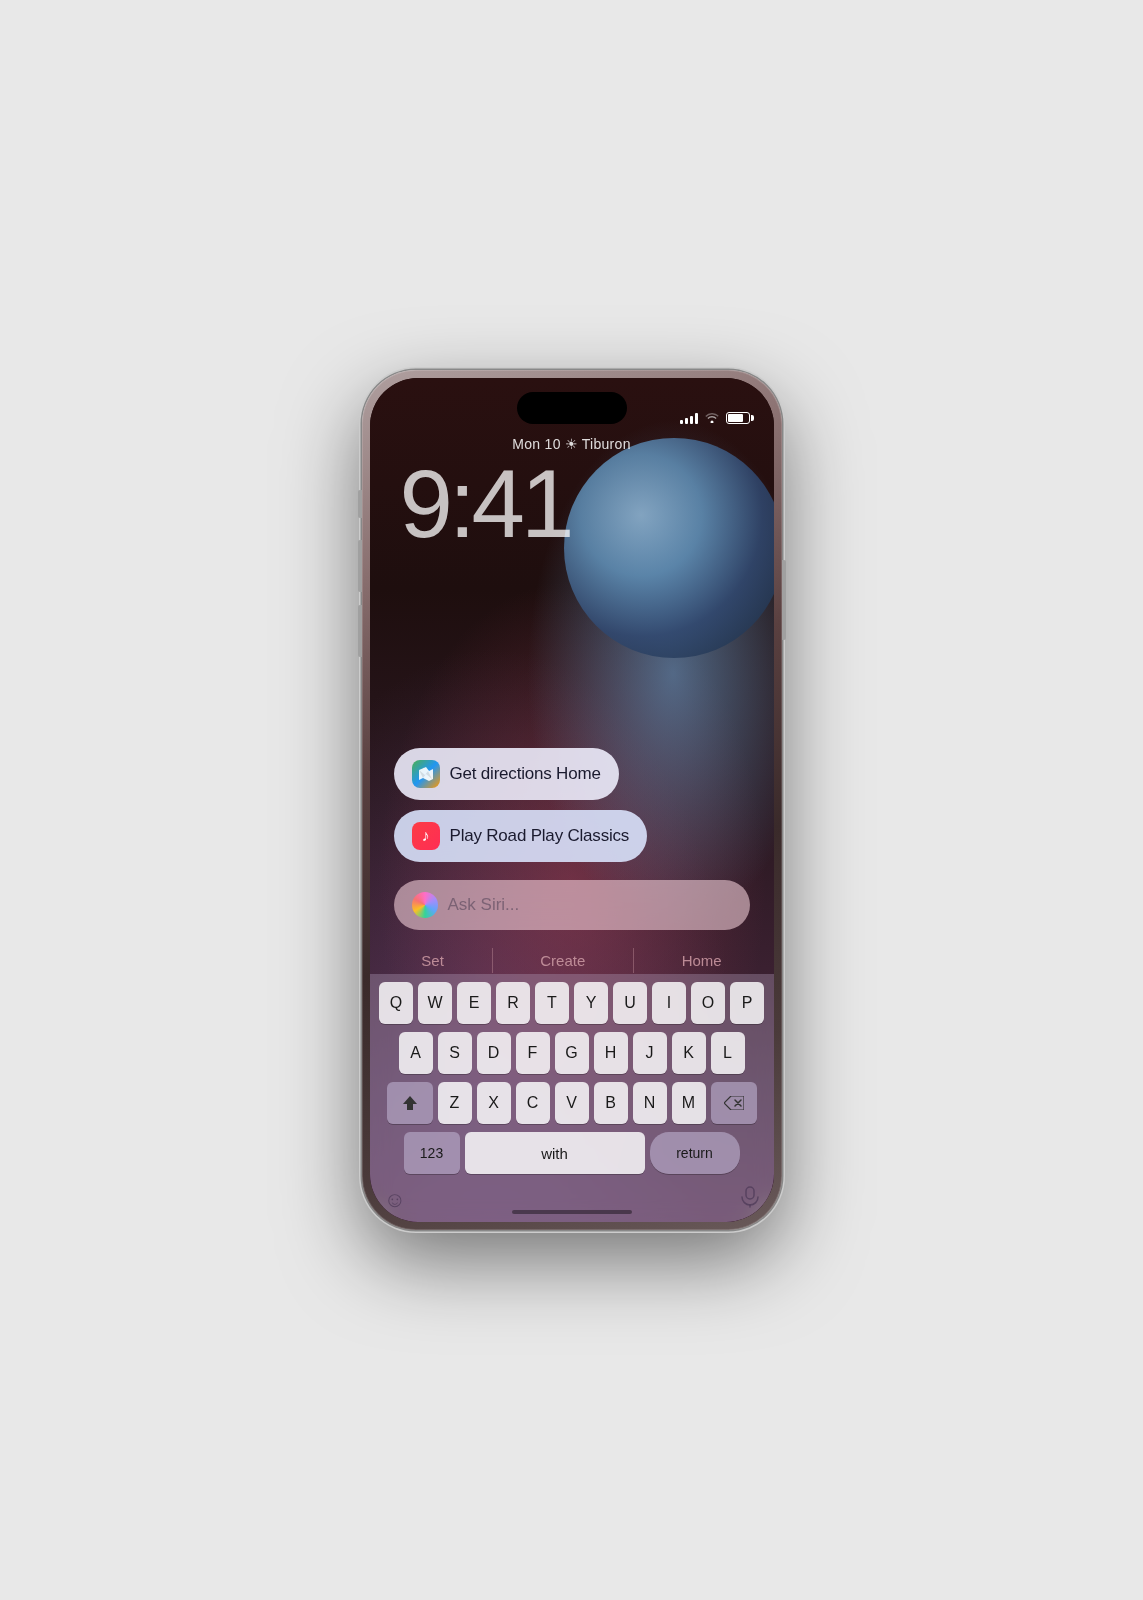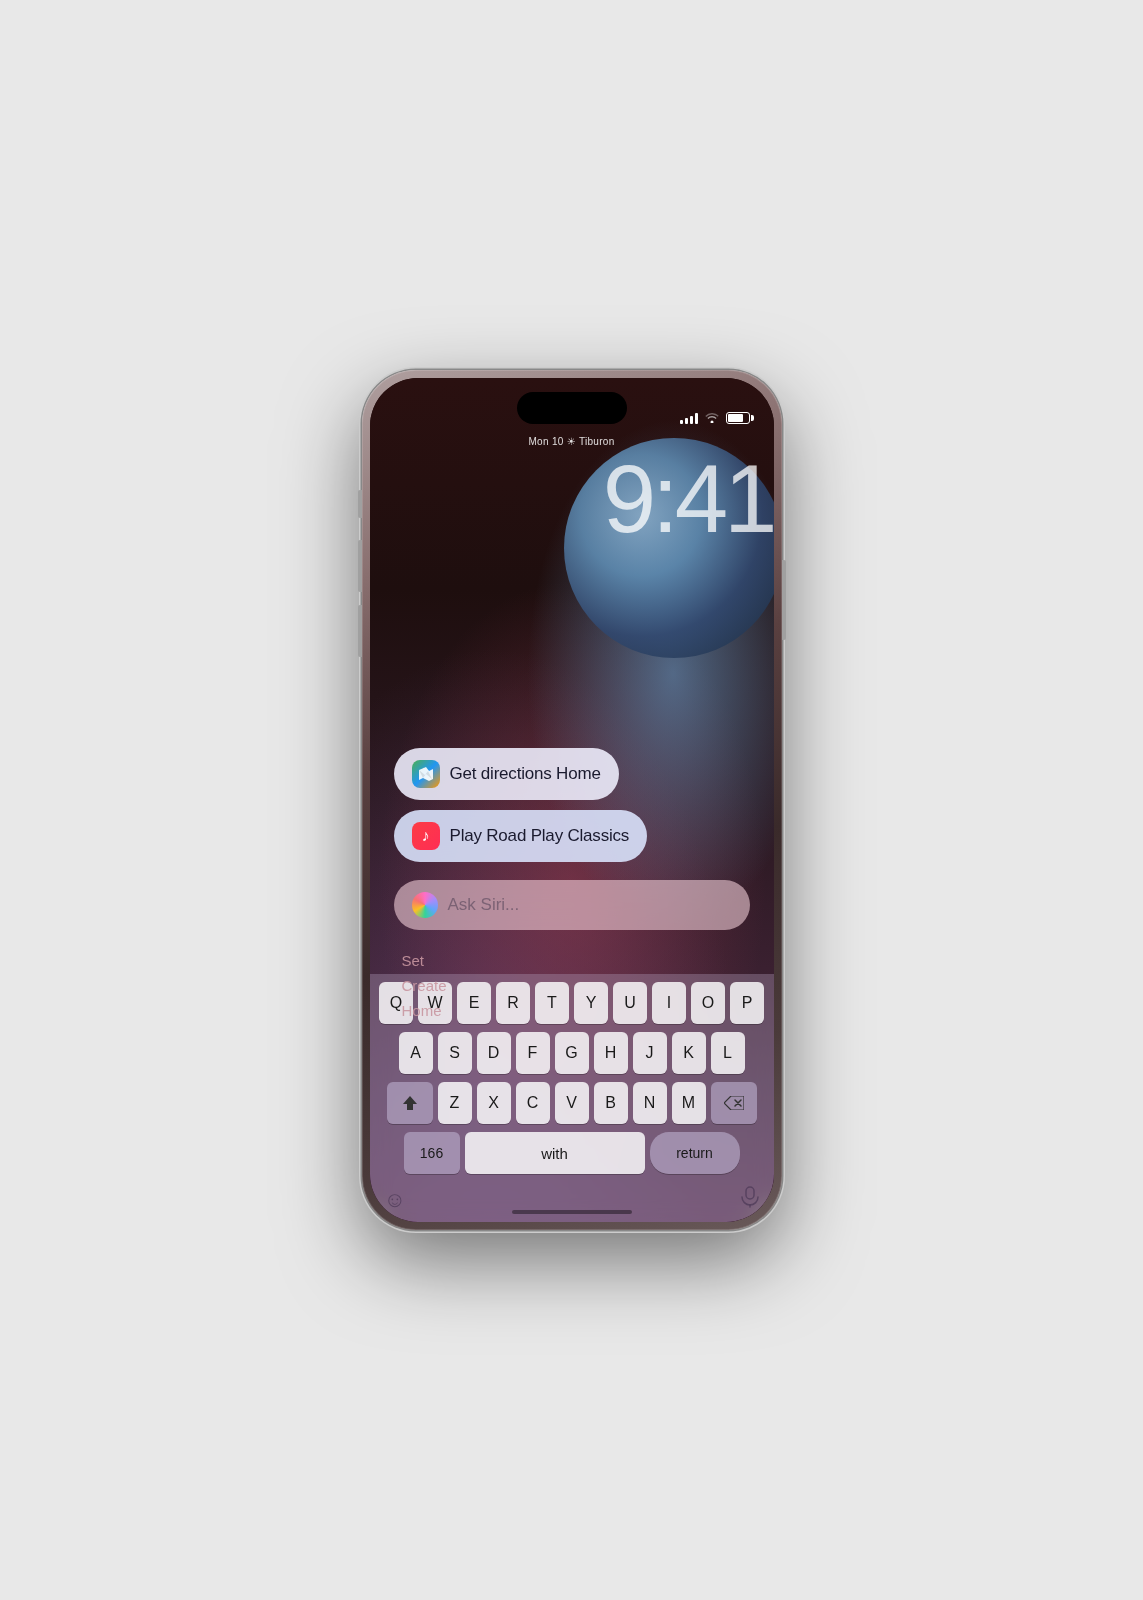--- a/index.html
+++ b/index.html
@@ -176,32 +176,32 @@
     .clock-section {
       position: absolute;
       top: 58px;
       left: 0;
       right: 0;
       text-align: center;
       z-index: 5;
     }
     .date-weather {
       color: rgba(255,255,255,0.85);
-      font-size: 10px;
+      font-size: 14px;
       font-weight: 400;
       letter-spacing: 0.3px;
       margin-bottom: 4px;
     }
     .clock-time {
       font-size: 96px;
       font-weight: 200;
       color: rgba(255,255,255,0.75);
       letter-spacing: -4px;
       line-height: 1;
-      text-align: right;
+      text-align: left;
       padding-left: 30px;
     }
 
     
     .suggestions-area {
       position: absolute;
       top: 370px;
       left: 24px;
       right: 24px;
       z-index: 10;
@@ -286,21 +286,20 @@
       color: rgba(100, 80, 100, 0.7);
       font-size: 17px;
       font-weight: 400;
     }
 
     
     .quick-actions {
       display: flex;
       justify-content: space-around;
       padding: 8px 0 4px 0;
-      flex-direction: column;
     }
     .quick-action-btn {
       color: rgba(200, 150, 160, 0.9);
       font-size: 15px;
       font-weight: 400;
       cursor: pointer;
       padding: 4px 8px;
     }
     .quick-action-divider {
       width: 1px;
@@ -514,21 +513,21 @@
         <div class="key">M</div>
         <div class="key special wide">
           <svg width="20" height="14" viewBox="0 0 20 14" fill="none">
             <path d="M7 0L0 7l7 7h13V0H7z" fill="none" stroke="#333" stroke-width="1.2"></path>
             <path d="M11 4l6 6M17 4l-6 6" stroke="#333" stroke-width="1.5" stroke-linecap="round"></path>
           </svg>
         </div>
       </div>
 
       <div class="keyboard-row">
-        <div class="key special nums" style="font-size:14px;">166</div>
+        <div class="key special nums" style="font-size:14px;">123</div>
         <div class="key space" style="font-size:15px;">with</div>
         <div class="key special return-key" style="font-size:14px;border-radius:19px;">return</div>
       </div>
 
       <div class="keyboard-bottom">
         <span class="emoji-icon">☺</span>
         <div class="home-bar"></div>
         <span class="mic-icon">
           <svg width="20" height="22" viewBox="0 0 20 22" fill="none">
             <rect x="6" y="1" width="8" height="12" rx="4" stroke="rgba(80,60,90,0.8)" stroke-width="1.5" fill="none"></rect>

